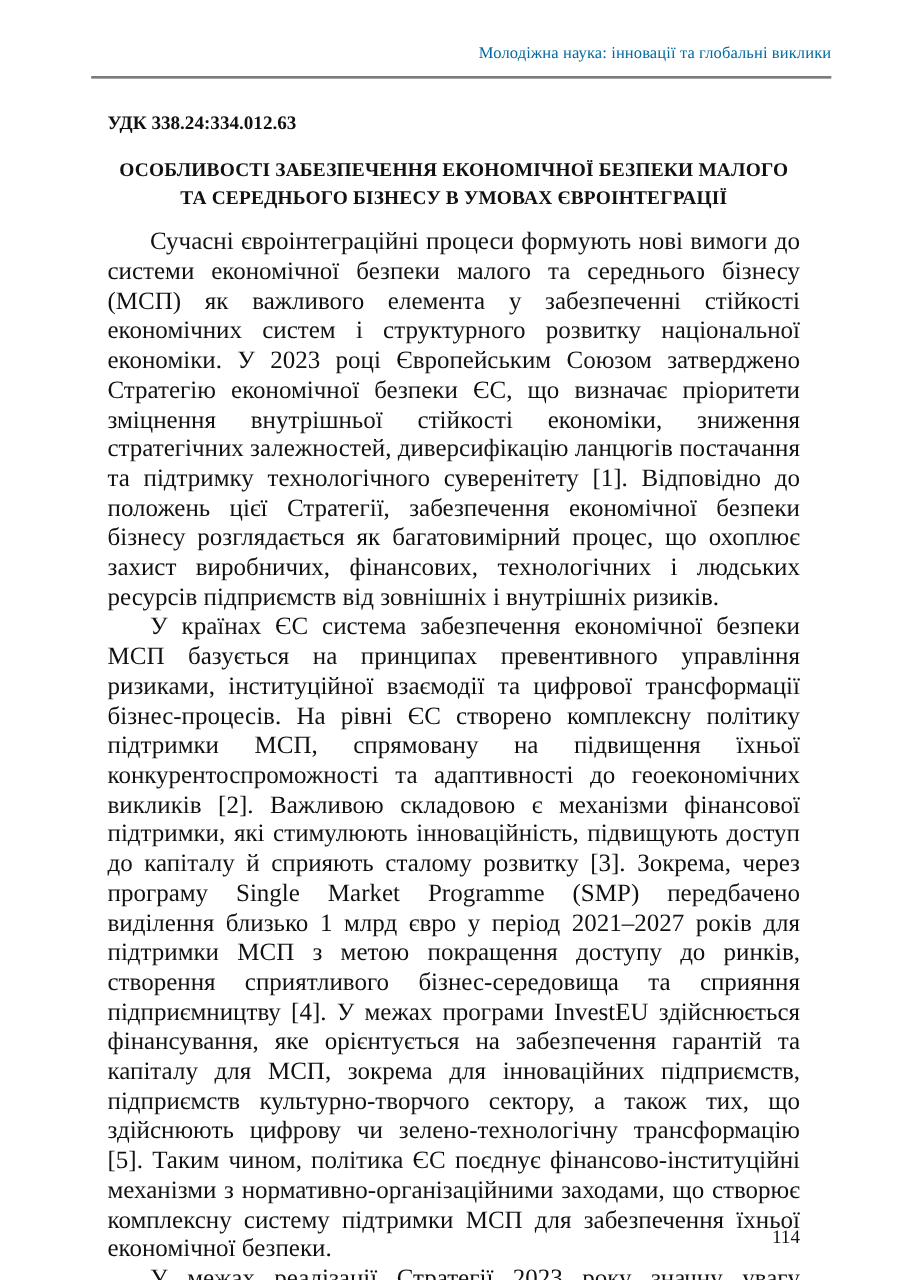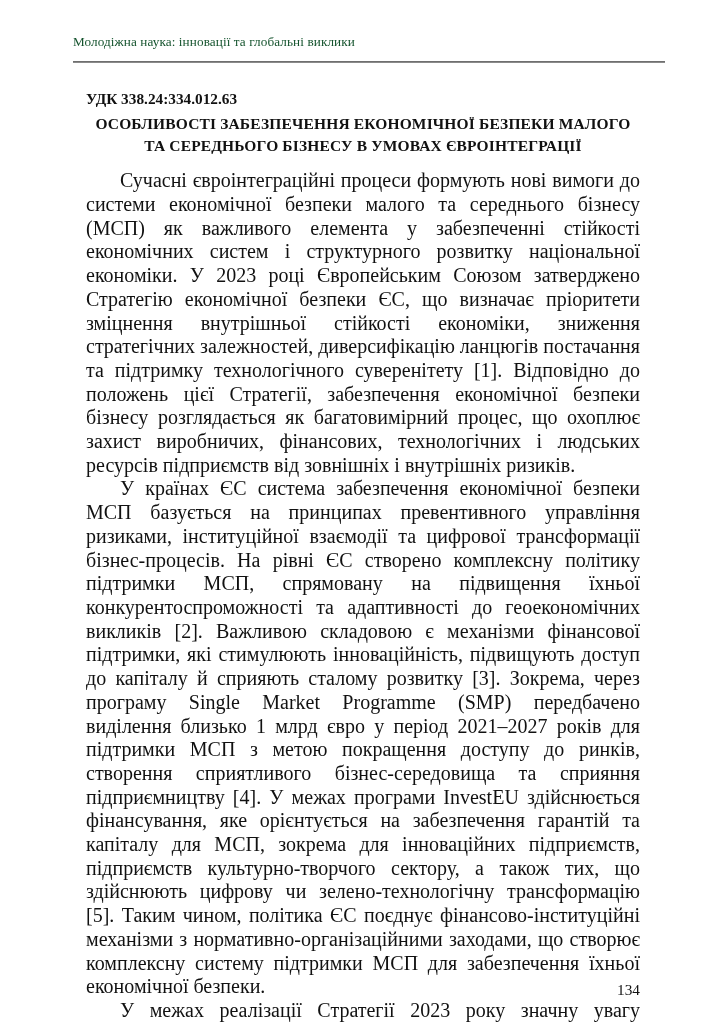--- a/index.html
+++ b/index.html
@@ -22,24 +22,24 @@
     overflow: hidden;
     box-sizing: border-box;
   }
 
   
   .running-header {
     position: absolute;
     top: 34px;
     left: 73px;
     width: 592px;
-    text-align: left;
+    text-align: right;
     font-size: 13.2px;
     letter-spacing: 0.1px;
-    color: #14532d;
+    color: #0369a1;
     line-height: 1.2;
   }
   .header-rule {
     position: absolute;
     top: 61px;
     left: 73px;
     width: 592px;
     height: 2px;
     background: #8a8a8a;
     border-top: 1px solid #6f6f6f;
@@ -74,21 +74,21 @@
     letter-spacing: 0.2px;
   }
   .author-degree {
     font-size: 15.3px;
   }
   .author-affiliation {
     font-size: 15.3px;
   }
 
   .article-title {
-    margin: 4px 0 0 0;
+    margin: 17px 0 0 0;
     text-align: center;
     font-weight: bold;
     font-size: 15.5px;
     line-height: 1.395;
     letter-spacing: 0.15px;
     text-transform: uppercase;
   }
 
   .body-text {
     margin-top: 13px;
@@ -129,15 +129,15 @@
     <h1 class="article-title">ОСОБЛИВОСТІ ЗАБЕЗПЕЧЕННЯ ЕКОНОМІЧНОЇ БЕЗПЕКИ МАЛОГО ТА СЕРЕДНЬОГО БІЗНЕСУ В УМОВАХ ЄВРОІНТЕГРАЦІЇ</h1>
 
     <div class="body-text">
       <p>Сучасні євроінтеграційні процеси формують нові вимоги до системи економічної безпеки малого та середнього бізнесу (МСП) як важливого елемента у забезпеченні стійкості економічних систем і структурного розвитку національної економіки. У 2023 році Європейським Союзом затверджено Стратегію економічної безпеки ЄС, що визначає пріоритети зміцнення внутрішньої стійкості економіки, зниження стратегічних залежностей, диверсифікацію ланцюгів постачання та підтримку технологічного суверенітету [1]. Відповідно до положень цієї Стратегії, забезпечення економічної безпеки бізнесу розглядається як багатовимірний процес, що охоплює захист виробничих, фінансових, технологічних і людських ресурсів підприємств від зовнішніх і внутрішніх ризиків.</p>
       <p>У країнах ЄС система забезпечення економічної безпеки МСП базується на принципах превентивного управління ризиками, інституційної взаємодії та цифрової трансформації бізнес-процесів. На рівні ЄС створено комплексну політику підтримки МСП, спрямовану на підвищення їхньої конкурентоспроможності та адаптивності до геоекономічних викликів [2]. Важливою складовою є механізми фінансової підтримки, які стимулюють інноваційність, підвищують доступ до капіталу й сприяють сталому розвитку [3]. Зокрема, через програму Single Market Programme (SMP) передбачено виділення близько 1 млрд євро у період 2021–2027 років для підтримки МСП з метою покращення доступу до ринків, створення сприятливого бізнес-середовища та сприяння підприємництву [4]. У межах програми InvestEU здійснюється фінансування, яке орієнтується на забезпечення гарантій та капіталу для МСП, зокрема для інноваційних підприємств, підприємств культурно-творчого сектору, а також тих, що здійснюють цифрову чи зелено-технологічну трансформацію [5]. Таким чином, політика ЄС поєднує фінансово-інституційні механізми з нормативно-організаційними заходами, що створює комплексну систему підтримки МСП для забезпечення їхньої економічної безпеки.</p>
       <p>У межах реалізації Стратегії 2023 року значну увагу приділено захисту критичних технологій і цифровій безпеці бізнесу, адже кіберризики розглядаються як одна з головних загроз економічній стабільності [6]. ЄС формує уніфіковану систему моніторингу ризиків для МСП [7], включаючи</p>
     </div>
 
   </div>
 
-  <div class="page-number">134</div>
+  <div class="page-number">114</div>
 
 </div>
 
 </body></html>

